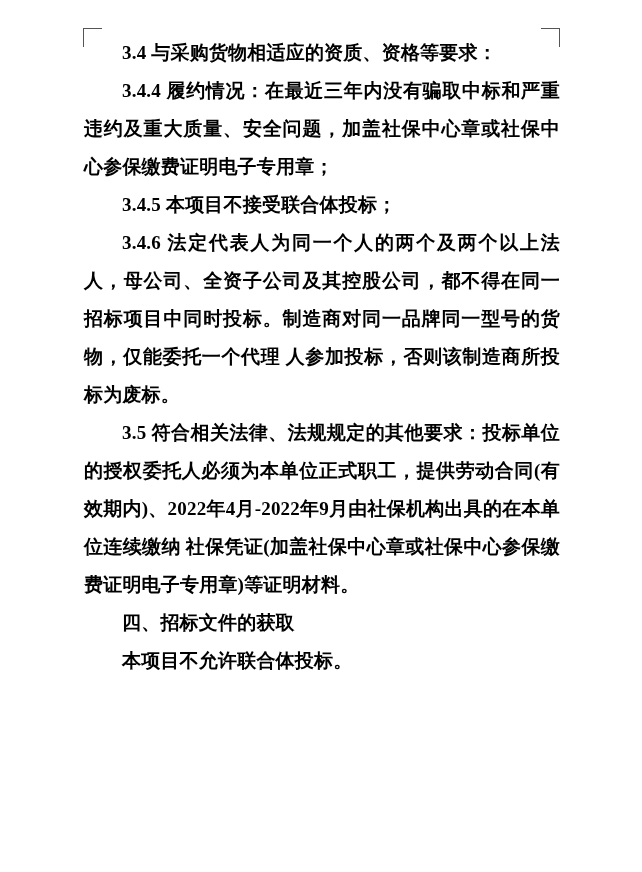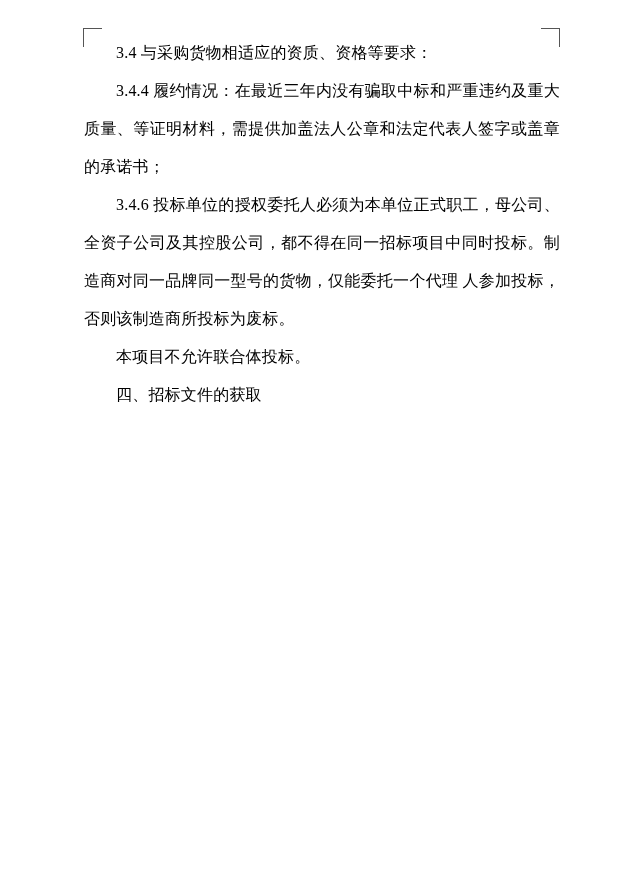--- a/index.html
+++ b/index.html
@@ -31,38 +31,41 @@
   .crop.tr { left: 541px; top: 28px; border-right: 1px solid #555; border-top: 1px solid #555; }
 
   .content {
     position: absolute;
     left: 84px;
     top: 34px;
     width: 476px;
   }
   p.para {
     margin: 0 0 0 0;
-    font-size: 16px;
+    font-size: 19px;
     line-height: 38px;
     text-align: justify;
     text-justify: inter-ideograph;
     text-indent: 2em;
     letter-spacing: 0.2px;
     word-break: break-all;
+    font-weight: bold;
   }
 </style>
 </head>
 <body>
 
 <div class="page">
 
   <div class="crop tl"></div>
   <div class="crop tr"></div>
 
   <div class="content">
     <p class="para">3.4  与采购货物相适应的资质、资格等要求：</p>
-    <p class="para">3.4.4 履约情况：在最近三年内没有骗取中标和严重违约及重大质量、等证明材料，需提供加盖法人公章和法定代表人签字或盖章的承诺书；</p>
-    <p class="para">3.4.6 投标单位的授权委托人必须为本单位正式职工，母公司、全资子公司及其控股公司，都不得在同一招标项目中同时投标。制造商对同一品牌同一型号的货物，仅能委托一个代理 人参加投标，否则该制造商所投标为废标。</p>
+    <p class="para">3.4.4 履约情况：在最近三年内没有骗取中标和严重违约及重大质量、安全问题，加盖社保中心章或社保中心参保缴费证明电子专用章；</p>
+    <p class="para">3.4.5 本项目不接受联合体投标；</p>
+    <p class="para">3.4.6 法定代表人为同一个人的两个及两个以上法人，母公司、全资子公司及其控股公司，都不得在同一招标项目中同时投标。制造商对同一品牌同一型号的货物，仅能委托一个代理 人参加投标，否则该制造商所投标为废标。</p>
+    <p class="para">3.5 符合相关法律、法规规定的其他要求：投标单位的授权委托人必须为本单位正式职工，提供劳动合同(有效期内)、2022年4月-2022年9月由社保机构出具的在本单位连续缴纳 社保凭证(加盖社保中心章或社保中心参保缴费证明电子专用章)等证明材料。</p>
+    <p class="para">四、招标文件的获取</p>
     <p class="para">本项目不允许联合体投标。</p>
-    <p class="para">四、招标文件的获取</p>
   </div>
 
 </div>
 
 </body></html>

